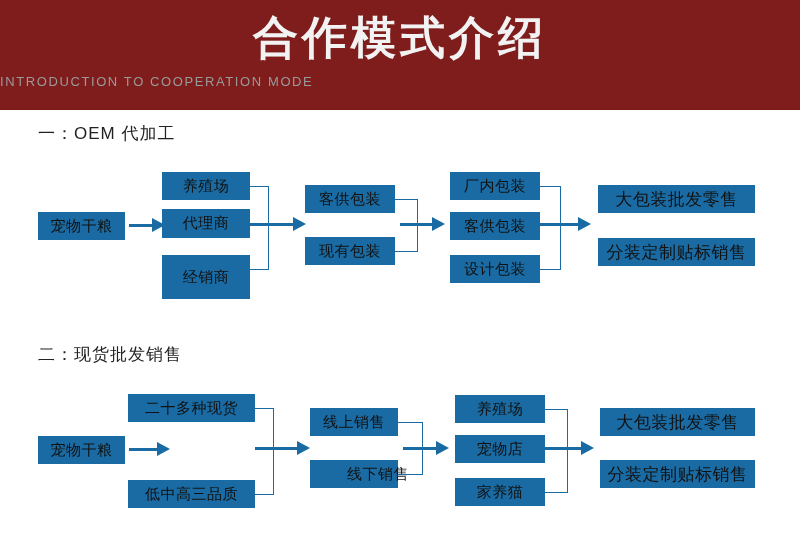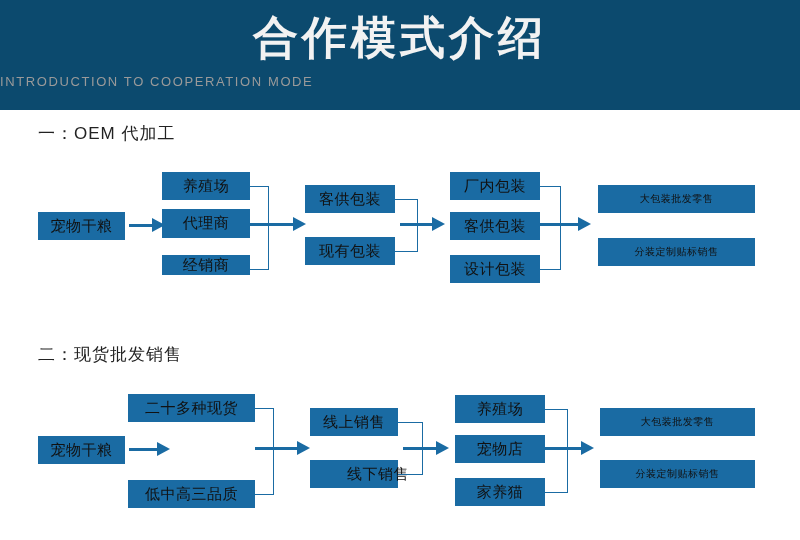--- a/index.html
+++ b/index.html
@@ -54,56 +54,56 @@
     background:#1a6ba3;
     color:#111;
     font-size:15px;
     display:flex;
     align-items:center;
     justify-content:center;
     white-space:nowrap;
     letter-spacing:0.5px;
     box-sizing:border-box;
   }
-  .box.wide{font-size:10px;text-align:center;}
+  .box.wide{font-size:17px;text-align:center;}
 
   
   .hline{position:absolute;background:#1a6ba3;height:1px;}
   .vline{position:absolute;background:#1a6ba3;width:1px;}
 
   
   .arrow-head{
     position:absolute;
     width:0;height:0;
     border-top:7px solid transparent;
     border-bottom:7px solid transparent;
     border-left:13px solid #1a6ba3;
   }
   .arrow-shaft{position:absolute;background:#1a6ba3;height:3px;}
 </style>
 </head>
 <body style="background: rgb(255, 255, 255);">
 
 <div id="page">
 
-  <div class="banner" style="background: #0c4a6e;">
+  <div class="banner" style="background: #7f1d1d;">
     <div class="banner-title" style="color: rgb(242, 242, 242);">合作模式介绍</div>
     <div class="banner-sub" style="color: rgb(154, 154, 154);">INTRODUCTION TO COOPERATION MODE</div>
   </div>
 
   <div class="sec-head" id="sec1-head">一：OEM 代加工</div>
 
   <div class="box" style="left: 38px; top: 212px; width: 87px; height: 28px; background: rgb(26, 107, 163);">宠物干粮</div>
 
   <div class="arrow-shaft" style="left: 129px; top: 224px; width: 26px; background: rgb(26, 107, 163);"></div>
   <div class="arrow-head" style="left: 152px; top: 218px; border-left-color: rgb(26, 107, 163);"></div>
 
   <div class="box" style="left: 162px; top: 172px; width: 88px; height: 28px; background: rgb(26, 107, 163);">养殖场</div>
   <div class="box" style="left: 162px; top: 209px; width: 88px; height: 29px; background: rgb(26, 107, 163);">代理商</div>
-  <div class="box" style="left: 162px; top: 255px; width: 88px; height: 20px; background: rgb(26, 107, 163);">经销商</div>
+  <div class="box" style="left: 162px; top: 255px; width: 88px; height: 44px; background: rgb(26, 107, 163);">经销商</div>
 
   <div class="hline" style="left: 250px; top: 186px; width: 18px; background: rgb(26, 107, 163);"></div>
   <div class="hline" style="left: 250px; top: 269px; width: 18px; background: rgb(26, 107, 163);"></div>
   <div class="vline" style="left: 268px; top: 186px; height: 84px; background: rgb(26, 107, 163);"></div>
   <div class="arrow-shaft" style="left: 250px; top: 223px; width: 50px; background: rgb(26, 107, 163);"></div>
   <div class="arrow-head" style="left: 293px; top: 217px; border-left-color: rgb(26, 107, 163);"></div>
 
   <div class="box" style="left: 305px; top: 185px; width: 90px; height: 28px; background: rgb(26, 107, 163);">客供包装</div>
   <div class="box" style="left: 305px; top: 237px; width: 90px; height: 28px; background: rgb(26, 107, 163);">现有包装</div>
 

